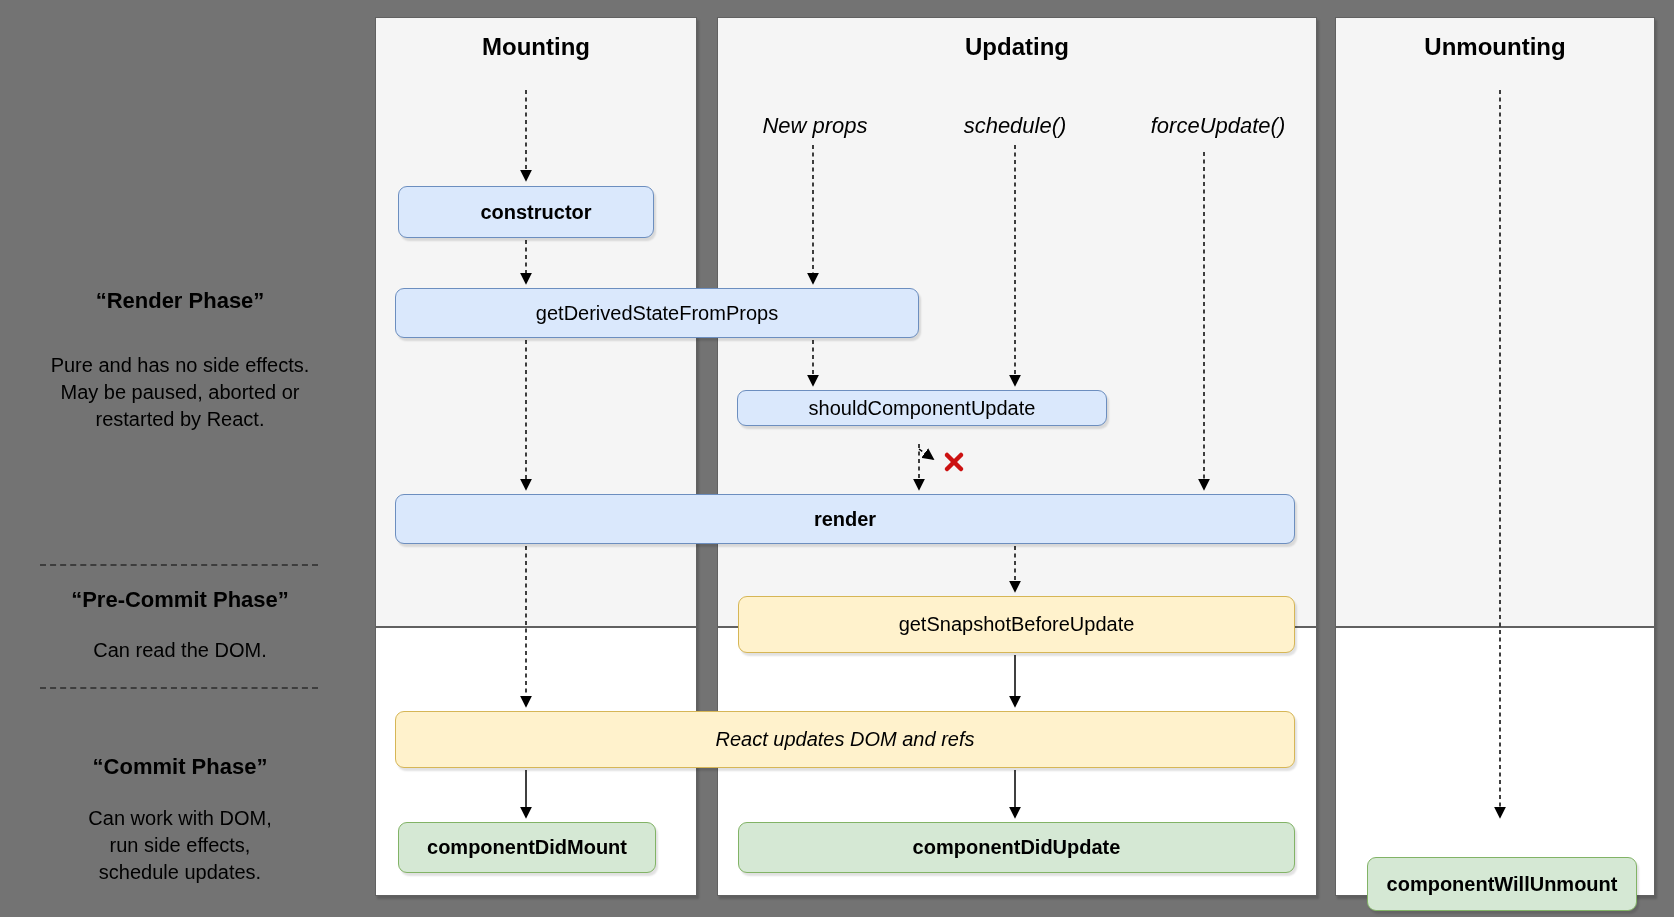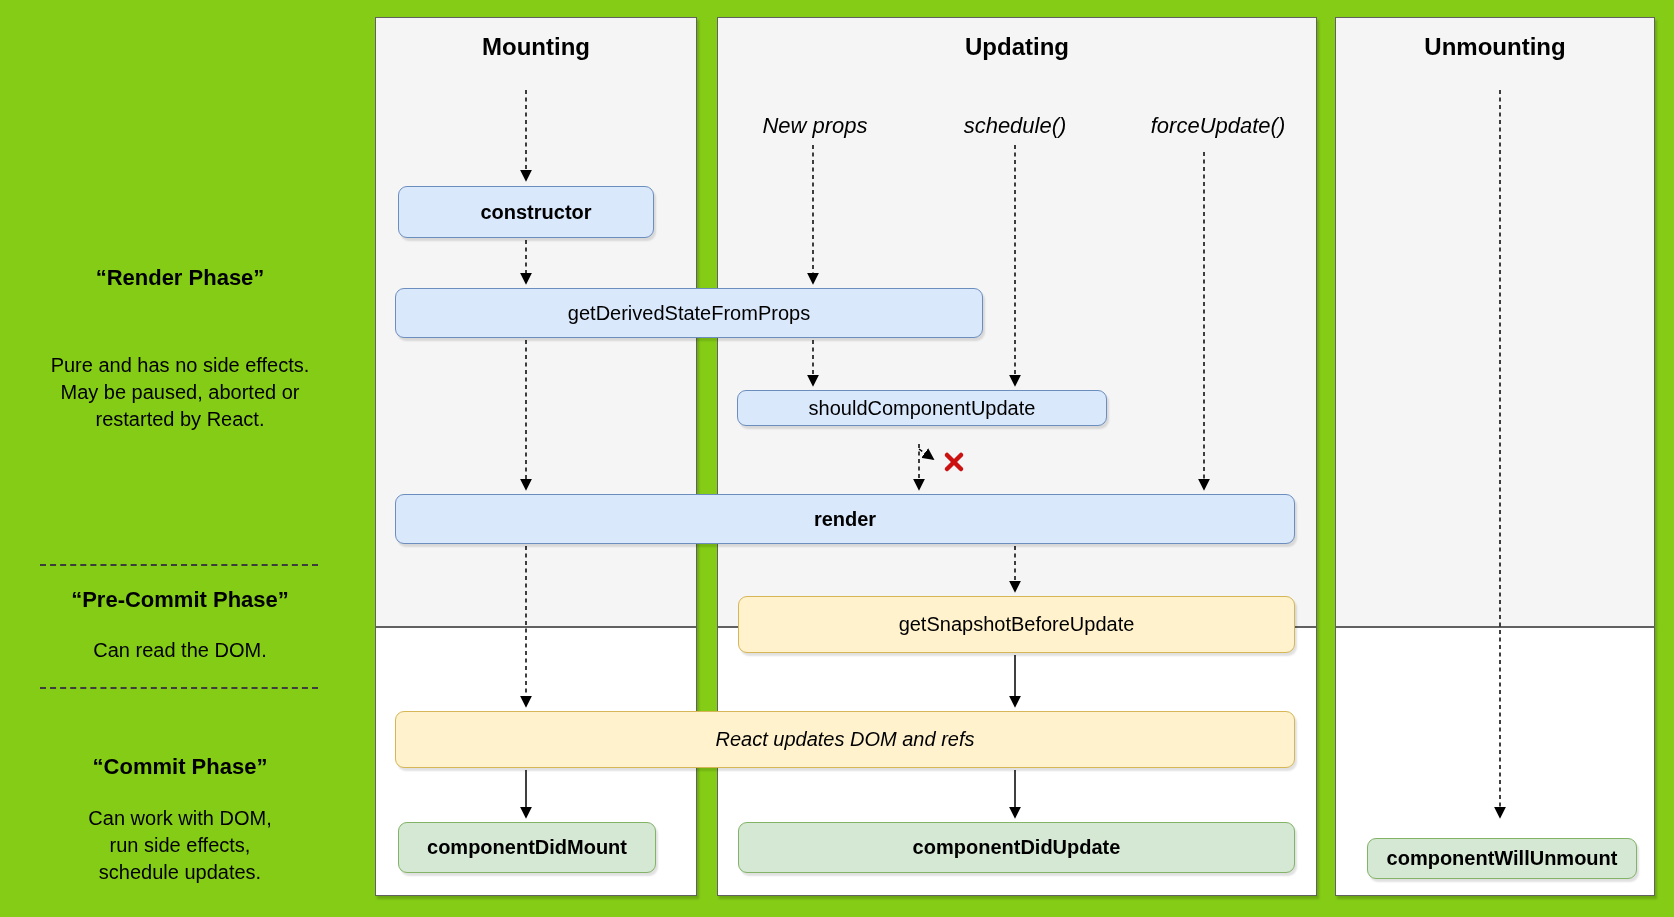--- a/index.html
+++ b/index.html
@@ -1,17 +1,17 @@
 <!DOCTYPE html>
 <html style="--panel-gray: #f5f5f5; --node-blue: #dae8fc; --node-blue-border: #6c8ebf; --node-yellow: #fff2cc; --node-yellow-border: #d6b656; --node-green: #d5e8d4; --node-green-border: #82b366; --abort-x-red: #cc1111;"><head>
 <meta charset="utf-8">
 <style>
   html,body{margin:0;padding:0;background:#ffffff;}
   body{font-family:"Liberation Sans","DejaVu Sans",sans-serif;color:#000;}
-  .canvas{position:relative;width:1674px;height:917px;background:#84cc16;overflow:hidden;}
+  .canvas{position:relative;width:1674px;height:917px;background:#737373;overflow:hidden;}
 
   
   .panel{position:absolute;border:1px solid #616161;box-shadow:2px 3px 2px rgba(0,0,0,0.18);box-sizing:border-box;}
   .panel.gray{background:var(--panel-gray,#f5f5f5);}
   .panel.white{background:#ffffff;}
 
   .col-header{position:absolute;font-size:24px;font-weight:bold;text-align:center;transform:translateX(-50%);white-space:nowrap;}
 
   .trigger{position:absolute;font-size:22px;font-style:italic;transform:translateX(-50%);white-space:nowrap;}
 
@@ -46,21 +46,21 @@
   <div class="panel white" style="left:1335px;top:627px;width:320px;height:269px;"></div>
 
   <div class="col-header" style="left:536px;top:33px;">Mounting</div>
   <div class="col-header" style="left:1017px;top:33px;">Updating</div>
   <div class="col-header" style="left:1495px;top:33px;">Unmounting</div>
 
   <div class="trigger" style="left:815px;top:113px;">New props</div>
   <div class="trigger" style="left:1015px;top:113px;">schedule()</div>
   <div class="trigger" style="left:1218px;top:113px;">forceUpdate()</div>
 
-  <div class="side-title" style="top:265px;">“Render Phase”</div>
+  <div class="side-title" style="top:288px;">“Render Phase”</div>
   <div class="side-body" style="top:352px;">
     <div>Pure and has no side effects.</div>
     <div>May be paused, aborted or</div>
     <div>restarted by React.</div>
   </div>
 
   <div class="dash-sep" style="top:564px;"></div>
 
   <div class="side-title" style="top:587px;">“Pre-Commit Phase”</div>
   <div class="side-body" style="top:637px;">
@@ -70,28 +70,28 @@
   <div class="dash-sep" style="top:687px;"></div>
 
   <div class="side-title" style="top:754px;">“Commit Phase”</div>
   <div class="side-body" style="top:805px;">
     <div>Can work with DOM,</div>
     <div>run side effects,</div>
     <div>schedule updates.</div>
   </div>
 
   <div class="node blue bold" style="left:398px;top:186px;width:256px;height:52px;padding-left:20px;">constructor</div>
-  <div class="node blue" style="left:395px;top:288px;width:588px;height:50px;">getDerivedStateFromProps</div>
+  <div class="node blue" style="left:395px;top:288px;width:524px;height:50px;">getDerivedStateFromProps</div>
   <div class="node blue" style="left:737px;top:390px;width:370px;height:36px;">shouldComponentUpdate</div>
   <div class="node blue bold" style="left:395px;top:494px;width:900px;height:50px;">render</div>
   <div class="node yellow" style="left:738px;top:596px;width:557px;height:57px;">getSnapshotBeforeUpdate</div>
   <div class="node green bold" style="left:398px;top:822px;width:258px;height:51px;">componentDidMount</div>
   <div class="node yellow italic" style="left:395px;top:711px;width:900px;height:57px;">React updates DOM and refs</div>
   <div class="node green bold" style="left:738px;top:822px;width:557px;height:51px;">componentDidUpdate</div>
-  <div class="node green bold" style="left:1367px;top:838px;width:270px;height:41px;">componentWillUnmount</div>
+  <div class="node green bold" style="left:1367px;top:857px;width:270px;height:54px;">componentWillUnmount</div>
 
   <svg class="overlay" width="1674" height="917" viewBox="0 0 1674 917">
     <defs>
       <marker id="ah" viewBox="0 0 10 10" refX="8.5" refY="5" markerWidth="8" markerHeight="8" orient="auto-start-reverse">
         <path d="M0,0 L10,5 L0,10 z" fill="#000"></path>
       </marker>
     </defs>
 
     <line x1="526" y1="90" x2="526" y2="180" stroke="#000" stroke-width="1.5" stroke-dasharray="4 3.5" marker-end="url(#ah)"></line>
     <line x1="526" y1="240" x2="526" y2="283" stroke="#000" stroke-width="1.5" stroke-dasharray="4 3.5" marker-end="url(#ah)"></line>

